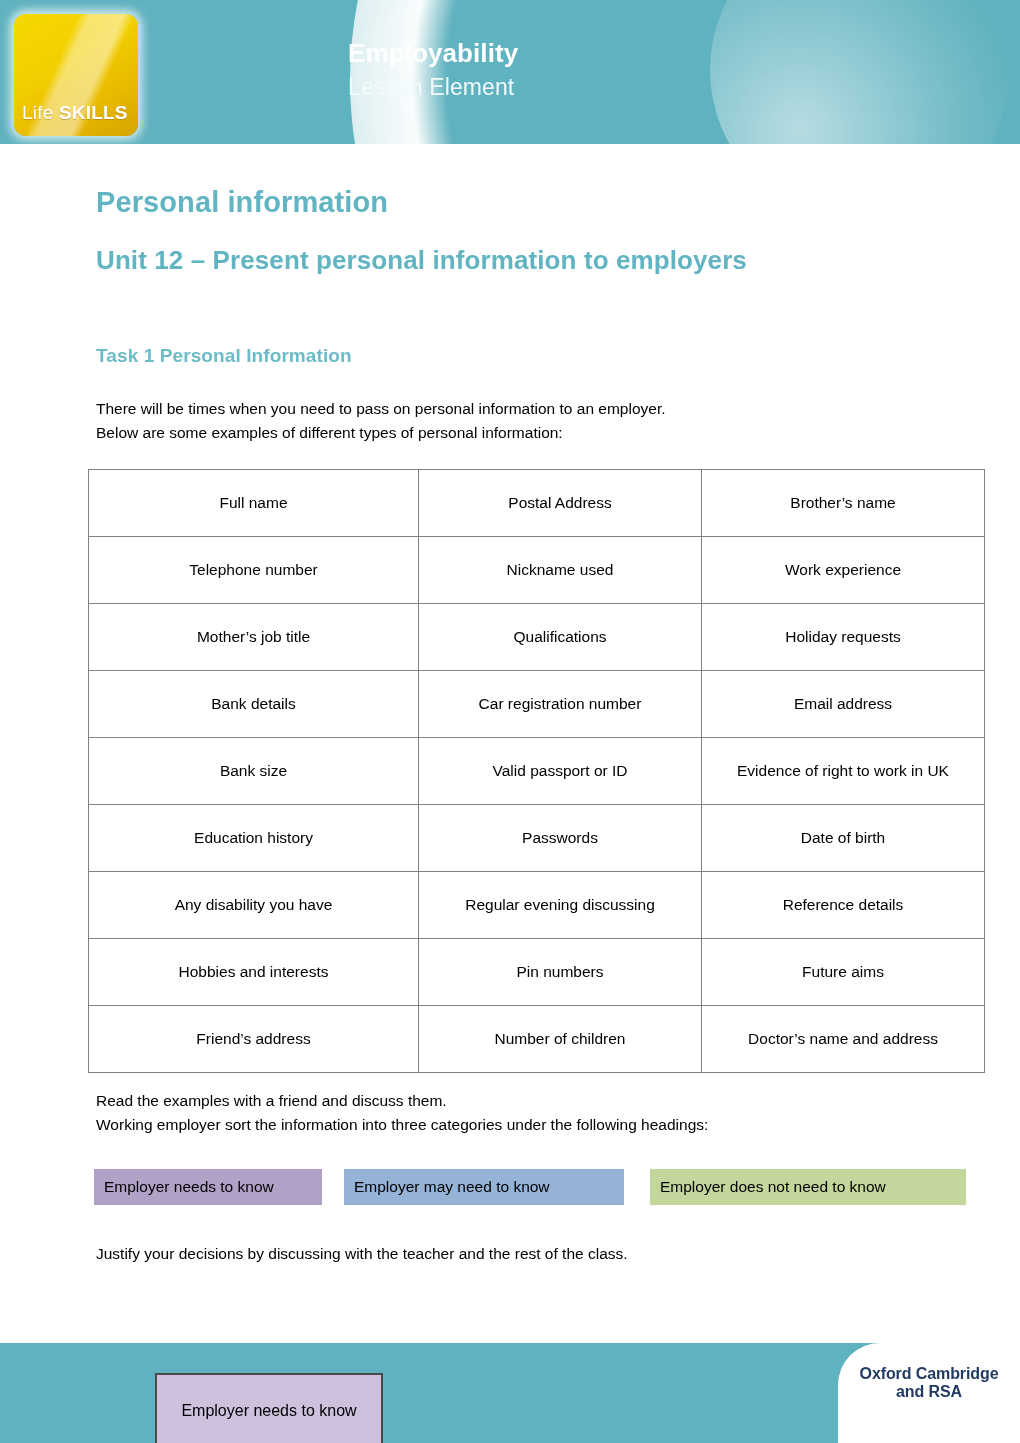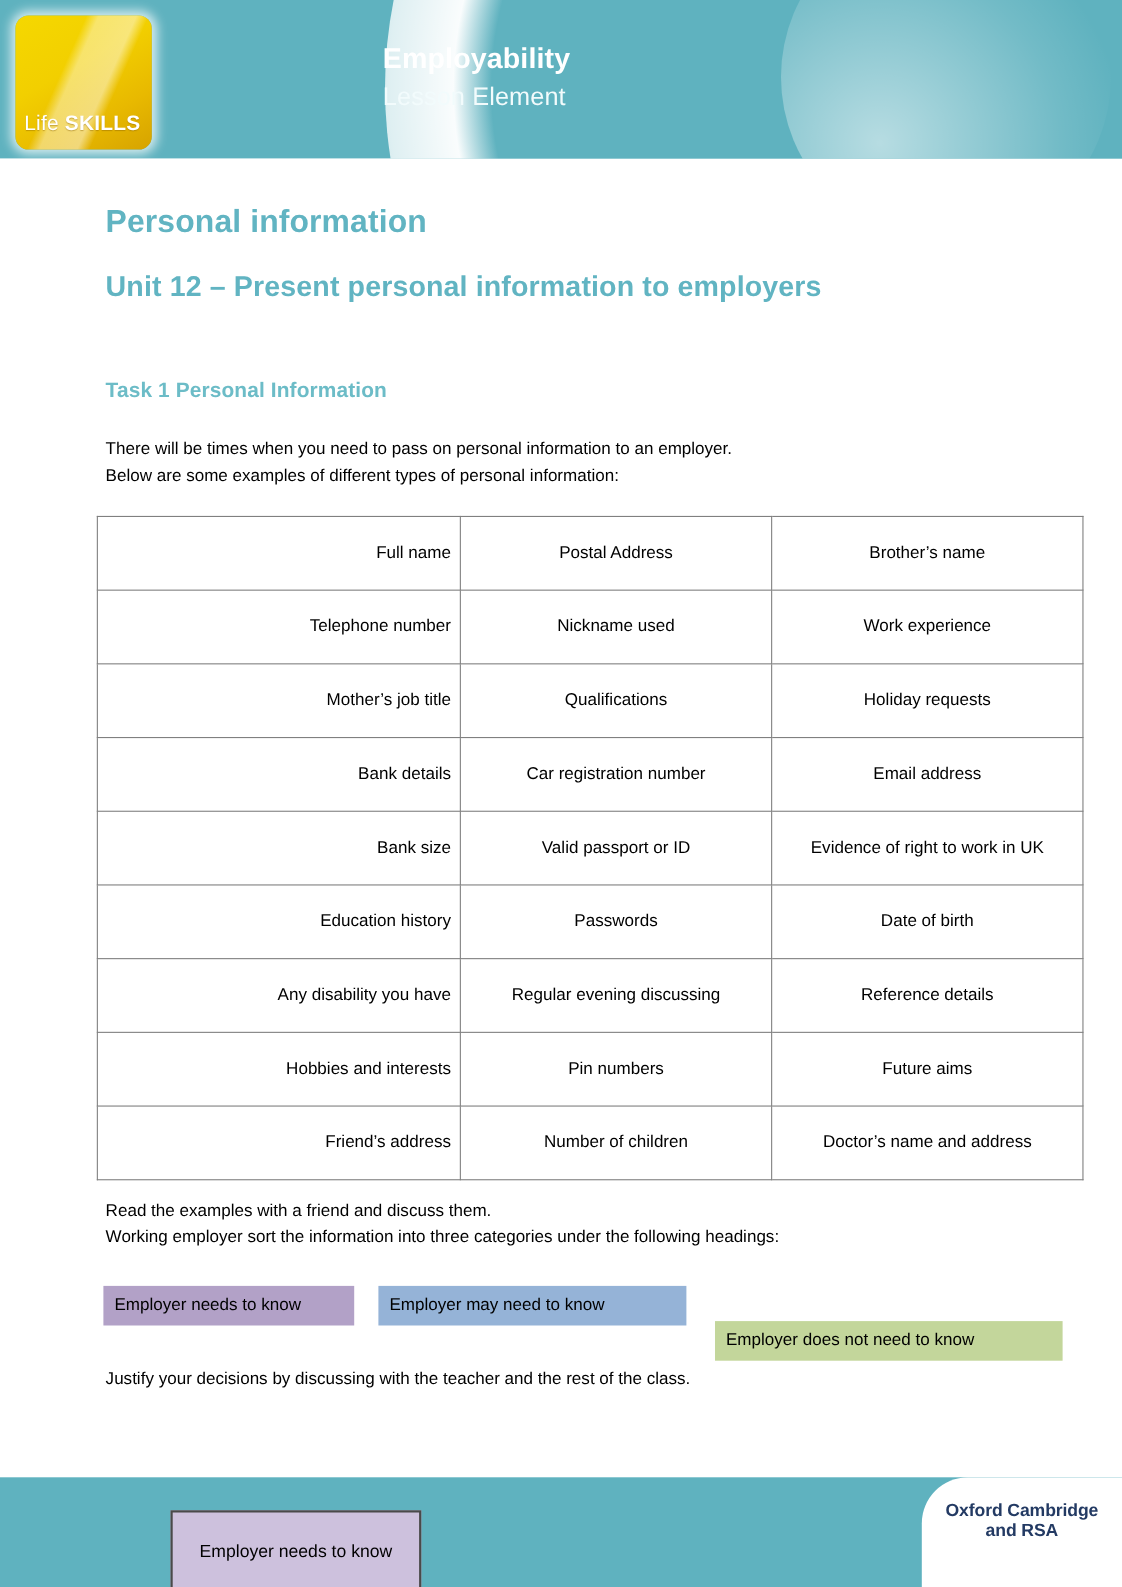--- a/index.html
+++ b/index.html
@@ -169,21 +169,21 @@
   .info-table td {
     border: 1px solid #808080;
     text-align: center;
     vertical-align: middle;
     font-size: 15.5px;
     color: #000000;
     padding: 6px 8px;
     height: 54px;
     line-height: 1.35;
   }
-  .info-table td.c1 { width: 313px; text-align: right; }
+  .info-table td.c1 { width: 313px; }
   .info-table td.c2 { width: 266px; }
   .info-table td.c3 { width: 266px; }
 
   
   .post-text {
     position: absolute;
     left: 96px;
     top: 945px;
     width: 850px;
     font-size: 15.5px;
@@ -204,21 +204,21 @@
     display: flex;
     align-items: center;
     font-size: 15.5px;
     color: #000000;
     padding-left: 10px;
     box-sizing: border-box;
     white-space: nowrap;
   }
   .cat-box.b1 { left: 94px;  width: 228px; background: #b2a1c7; }
   .cat-box.b2 { left: 344px; width: 280px; background: #95b3d7; }
-  .cat-box.b3 { left: 650px; width: 316px; background: #c3d69b; margin-top: 32px; }
+  .cat-box.b3 { left: 650px; width: 316px; background: #c3d69b; }
 
   .justify-text {
     position: absolute;
     left: 96px;
     top: 1098px;
     width: 850px;
     font-size: 15.5px;
     color: #000000;
     line-height: 1.52;
   }

